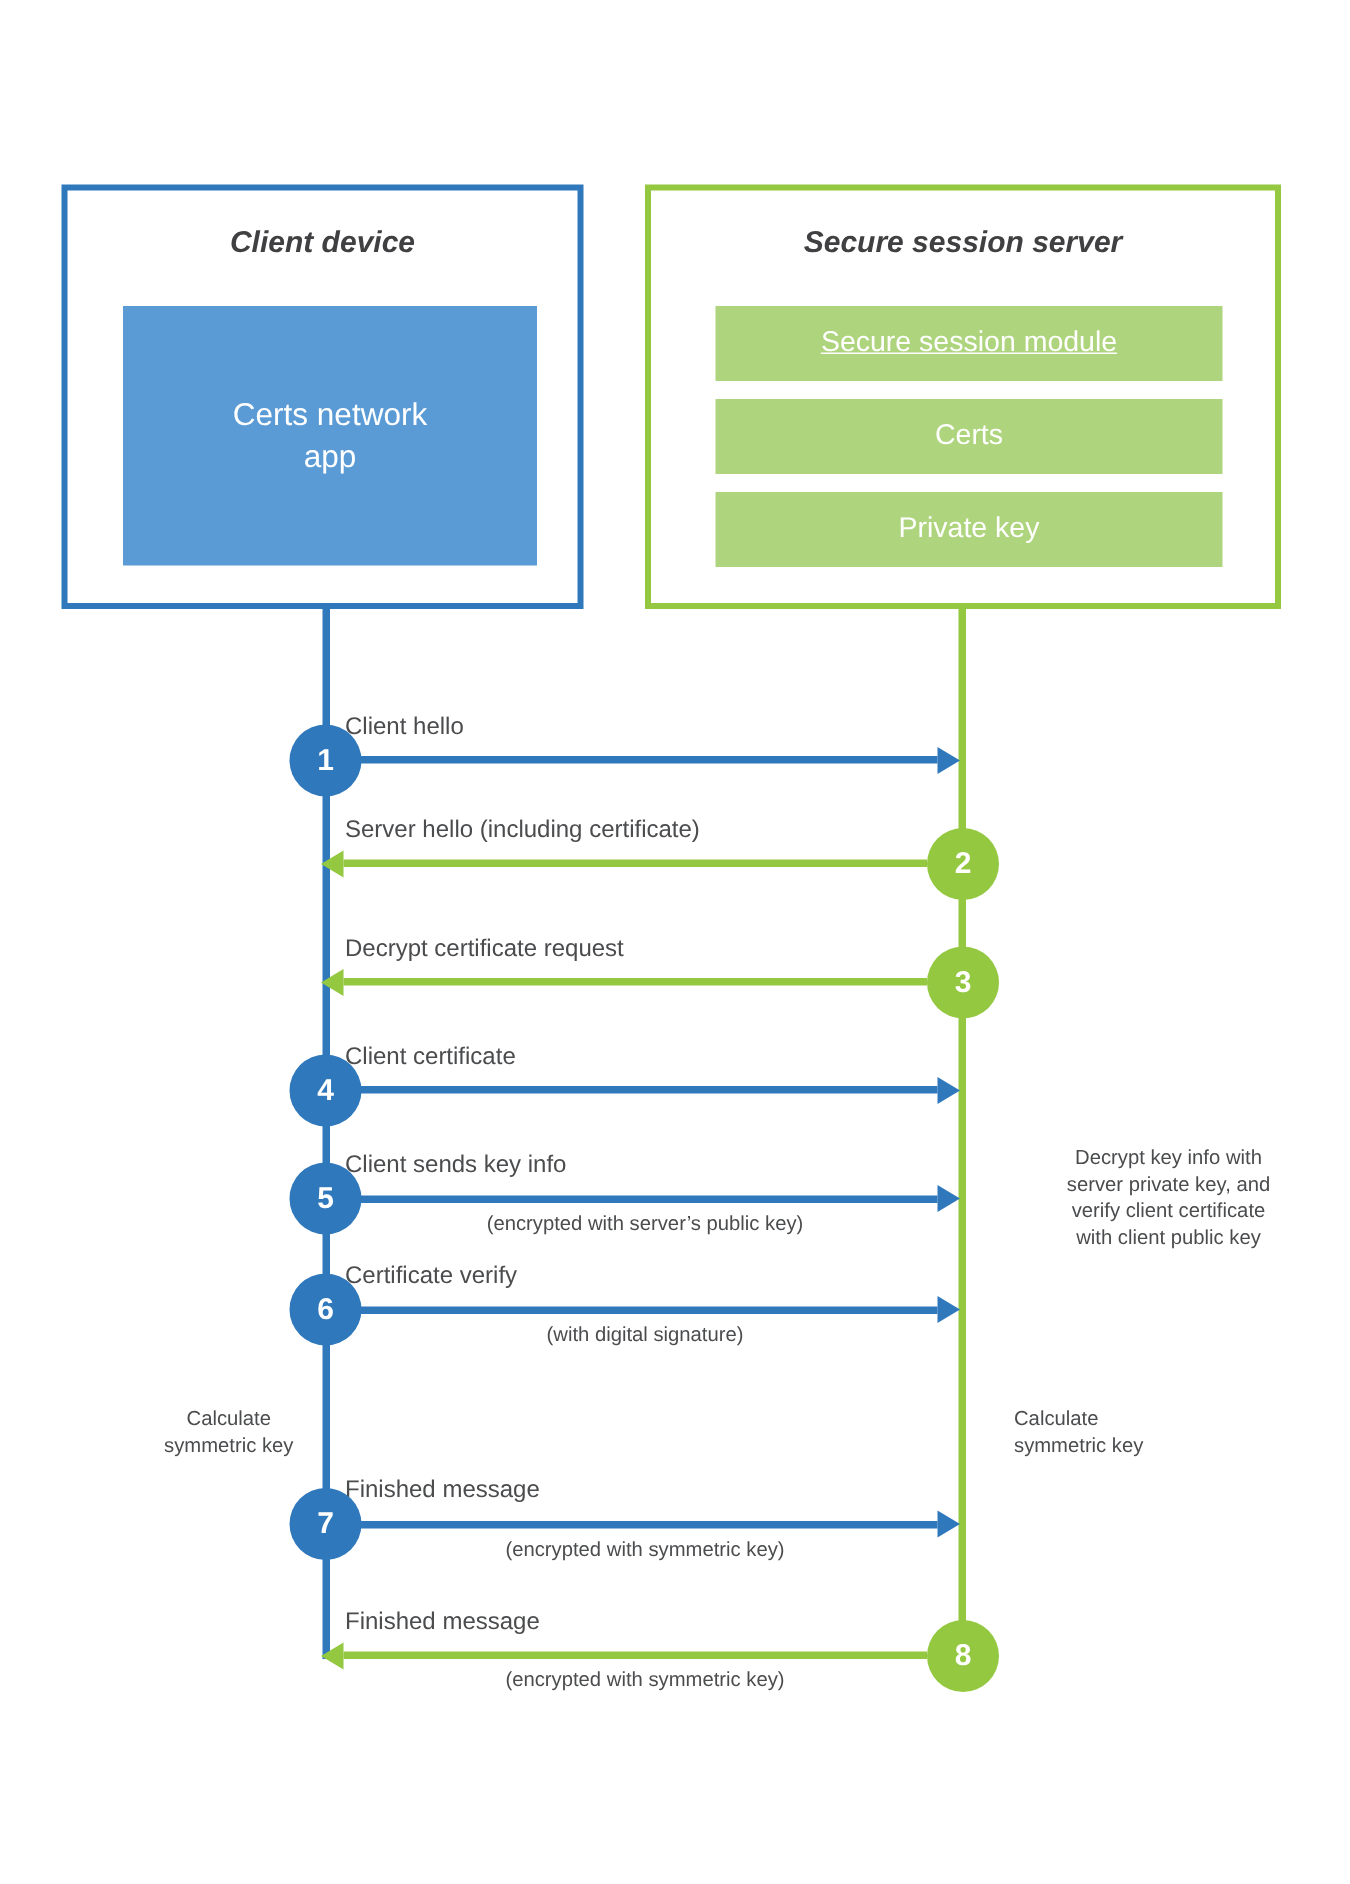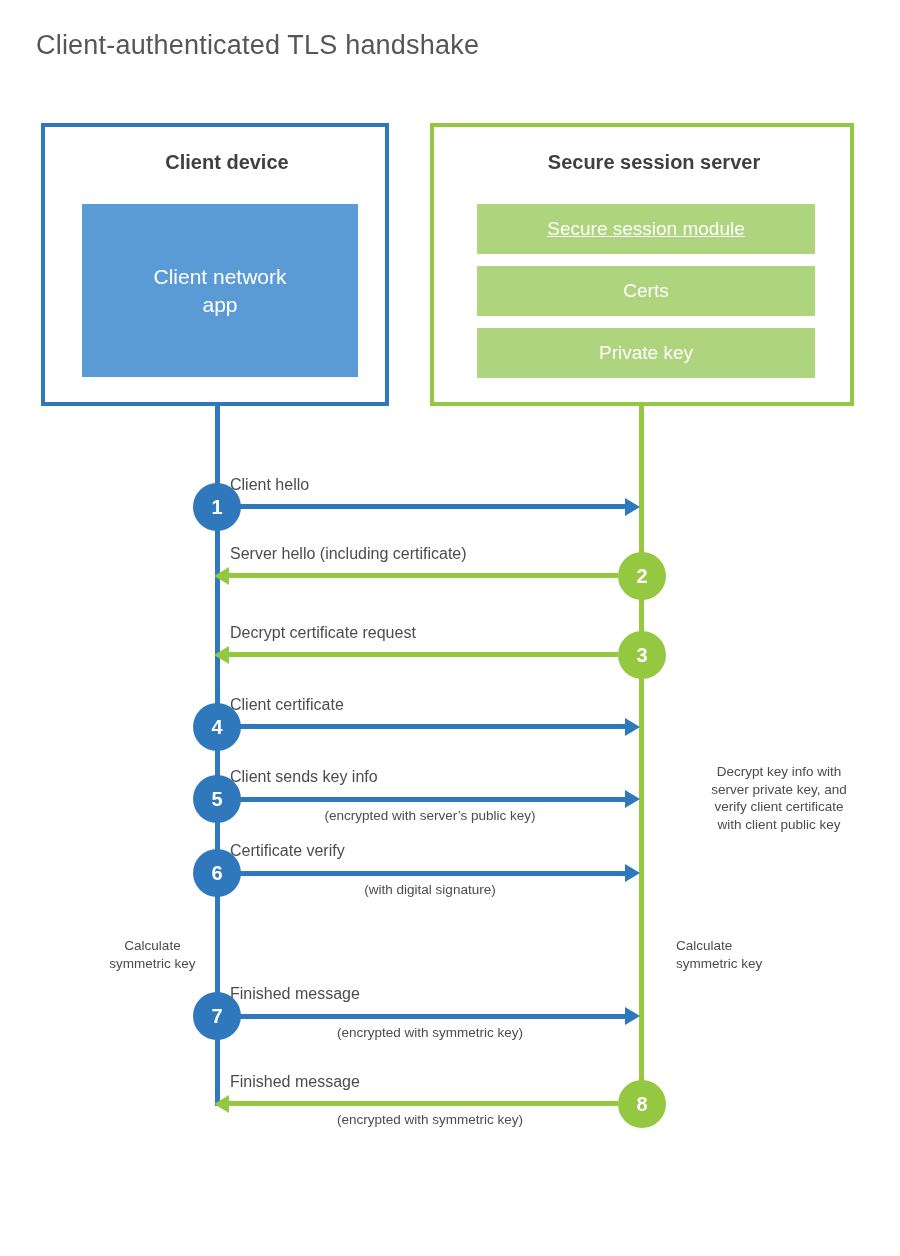--- a/index.html
+++ b/index.html
@@ -20,22 +20,22 @@
   .diagram-title{
     left:36px;top:30px;width:700px;
     font-size:27px;font-weight:300;color:var(--title-text);
     letter-spacing:0.2px;
   }
 
   .actor-box{top:123px;height:283px;background:#fff;}
   .actor-box.client{left:41px;width:348px;border:4px solid var(--client-blue);}
   .actor-box.server{left:430px;width:424px;border:4px solid var(--server-green);}
   .actor-title{
-    position:absolute;left:12px;top:24px;width:100%;
-    text-align:center;font-size:20px;font-weight:bold;color:var(--heading-text);
+    position:absolute;left:0;top:24px;width:100%;
+    text-align:center;font-size:20px;font-weight:bold;color:var(--heading-text);font-style:italic;
   }
   .app-box{
     position:absolute;left:37px;top:77px;width:276px;height:173px;
     background:var(--client-blue-light);
     display:flex;align-items:center;justify-content:center;text-align:center;
     color:#ffffff;font-size:21px;line-height:28px;
   }
   .module-bar{
     position:absolute;left:43px;width:338px;height:50px;
     background:var(--server-green-light);
@@ -78,25 +78,24 @@
   }
   .note-decrypt{left:666px;top:763px;width:180px;text-align:center;margin-left:23px;}
   .calc-left{left:85px;top:937px;width:135px;text-align:center;}
   .calc-right{left:676px;top:937px;width:140px;text-align:left;}
 </style>
 </head>
 <body>
 
 <div class="stage">
 
-  <div class="abs diagram-title">Client-authenticated TLS handshake</div>
 
   <div class="abs actor-box client">
     <div class="actor-title">Client device</div>
-    <div class="app-box pre">Client network
+    <div class="app-box pre">Certs network
 app</div>
   </div>
 
   <div class="abs actor-box server">
     <div class="actor-title">Secure session server</div>
     <div class="module-bar m0">Secure session module</div>
     <div class="module-bar m2">Private key</div>
     <div class="module-bar m1">Certs</div>
   </div>
 

